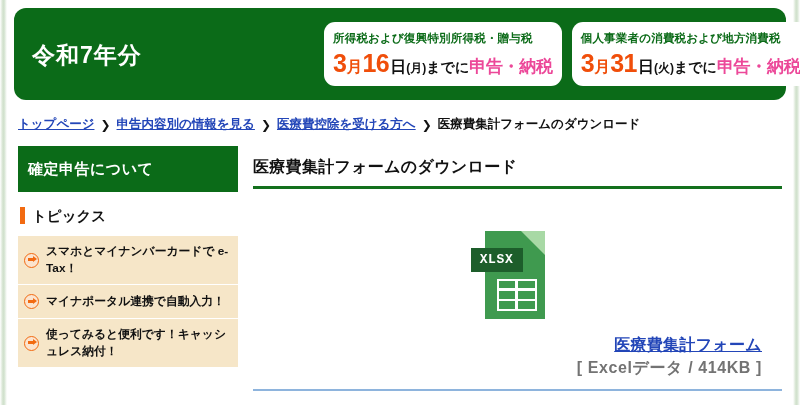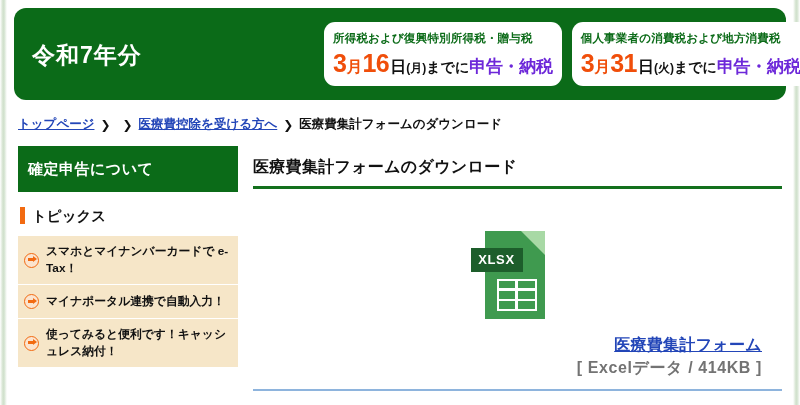--- a/index.html
+++ b/index.html
@@ -117,21 +117,21 @@
   }
   .dl-made {
     font-size: 14px;
     font-weight: bold;
     color: #111;
     margin: 0 0;
   }
   .dl-act {
     font-size: 17px;
     font-weight: bold;
-    color: #6d28d9;
+    color: #ec4899;
     letter-spacing: -0.3px;
   }
 
   
   .breadcrumb {
     position: absolute;
     left: 18px;
     top: 116px;
     font-size: 12.5px;
     font-weight: bold;
@@ -253,20 +253,21 @@
     margin-top: 42px;
     display: flex;
     justify-content: center;
     padding-right: 20px;
   }
   .xlsx-icon {
     position: relative;
     width: 74px;
     height: 104px;
     cursor: pointer;
+    font-family: Liberation Mono, monospace;
   }
   .xlsx-body {
     position: absolute;
     left: 14px; top: 0;
     width: 60px; height: 88px;
     background: #3f9a4f;
   }
   .xlsx-fold {
     position: absolute;
     right: 0; top: 0;
@@ -379,20 +380,21 @@
             <span class="dl-act">申告・納税</span>
         </div>
       </div>
 
     </div>
   </div>
 
   <nav class="breadcrumb">
     <a href="#">トップページ</a>
     <span class="sep">❯</span>
+    <a href="#">申告内容別の情報を見る</a>
     <span class="sep">❯</span>
     <a href="#">医療費控除を受ける方へ</a>
     <span class="sep">❯</span>
     <span class="current">医療費集計フォームのダウンロード</span>
   </nav>
 
   <aside class="sidebar">
     <div class="sidebar-head">確定申告について</div>
 
     <div class="topics-row">

